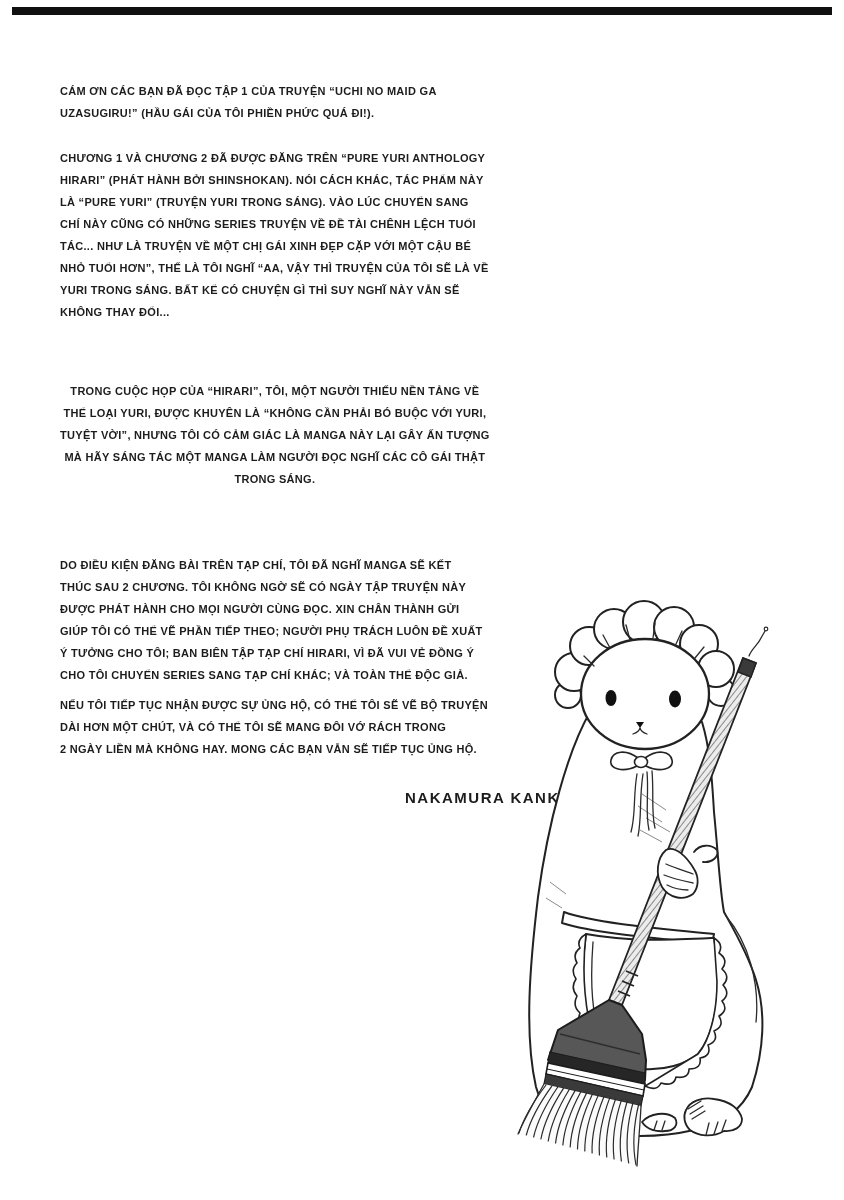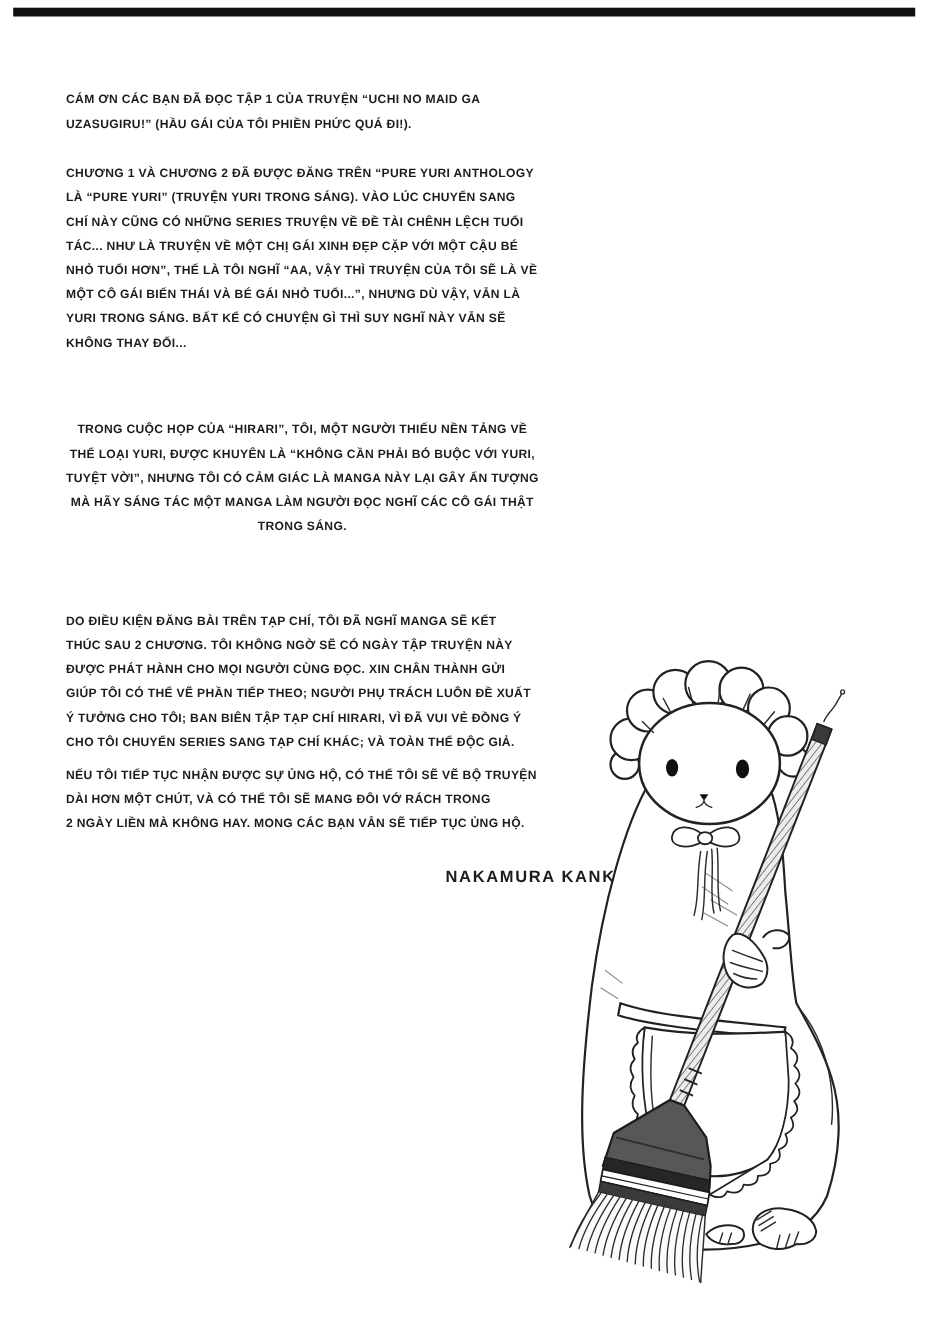--- a/index.html
+++ b/index.html
@@ -43,25 +43,25 @@
 
   <div class="afterword">
 
     <div class="para p1">
       <div class="line">CÁM ƠN CÁC BẠN ĐÃ ĐỌC TẬP 1 CỦA TRUYỆN “UCHI NO MAID GA</div>
       <div class="line">UZASUGIRU!” (HẦU GÁI CỦA TÔI PHIỀN PHỨC QUÁ ĐI!).</div>
     </div>
 
     <div class="para p2">
       <div class="line">CHƯƠNG 1 VÀ CHƯƠNG 2 ĐÃ ĐƯỢC ĐĂNG TRÊN “PURE YURI ANTHOLOGY</div>
+      <div class="line">HIRARI” (PHÁT HÀNH BỞI SHINSHOKAN). NÓI CÁCH KHÁC, TÁC PHẨM NÀY</div>
       <div class="line">LÀ “PURE YURI” (TRUYỆN YURI TRONG SÁNG). VÀO LÚC CHUYỂN SANG</div>
       <div class="line">CHÍ NÀY CŨNG CÓ NHỮNG SERIES TRUYỆN VỀ ĐỀ TÀI CHÊNH LỆCH TUỔI</div>
       <div class="line">TÁC... NHƯ LÀ TRUYỆN VỀ MỘT CHỊ GÁI XINH ĐẸP CẶP VỚI MỘT CẬU BÉ</div>
       <div class="line">NHỎ TUỔI HƠN”, THẾ LÀ TÔI NGHĨ “AA, VẬY THÌ TRUYỆN CỦA TÔI SẼ LÀ VỀ</div>
-      <div class="line">MỘT CÔ GÁI BIẾN THÁI VÀ BÉ GÁI NHỎ TUỔI...”, NHƯNG DÙ VẬY, VẪN LÀ</div>
       <div class="line">YURI TRONG SÁNG. BẤT KỂ CÓ CHUYỆN GÌ THÌ SUY NGHĨ NÀY VẪN SẼ</div>
       <div class="line">KHÔNG THAY ĐỔI...</div>
     </div>
 
     <div class="para p3">
       <div class="line">TRONG CUỘC HỌP CỦA “HIRARI”, TÔI, MỘT NGƯỜI THIẾU NỀN TẢNG VỀ</div>
       <div class="line">THỂ LOẠI YURI, ĐƯỢC KHUYÊN LÀ “KHÔNG CẦN PHẢI BÓ BUỘC VỚI YURI,</div>
       <div class="line">TUYỆT VỜI”, NHƯNG TÔI CÓ CẢM GIÁC LÀ MANGA NÀY LẠI GÂY ẤN TƯỢNG</div>
       <div class="line">MÀ HÃY SÁNG TÁC MỘT MANGA LÀM NGƯỜI ĐỌC NGHĨ CÁC CÔ GÁI THẬT</div>
       <div class="line">TRONG SÁNG.</div>

